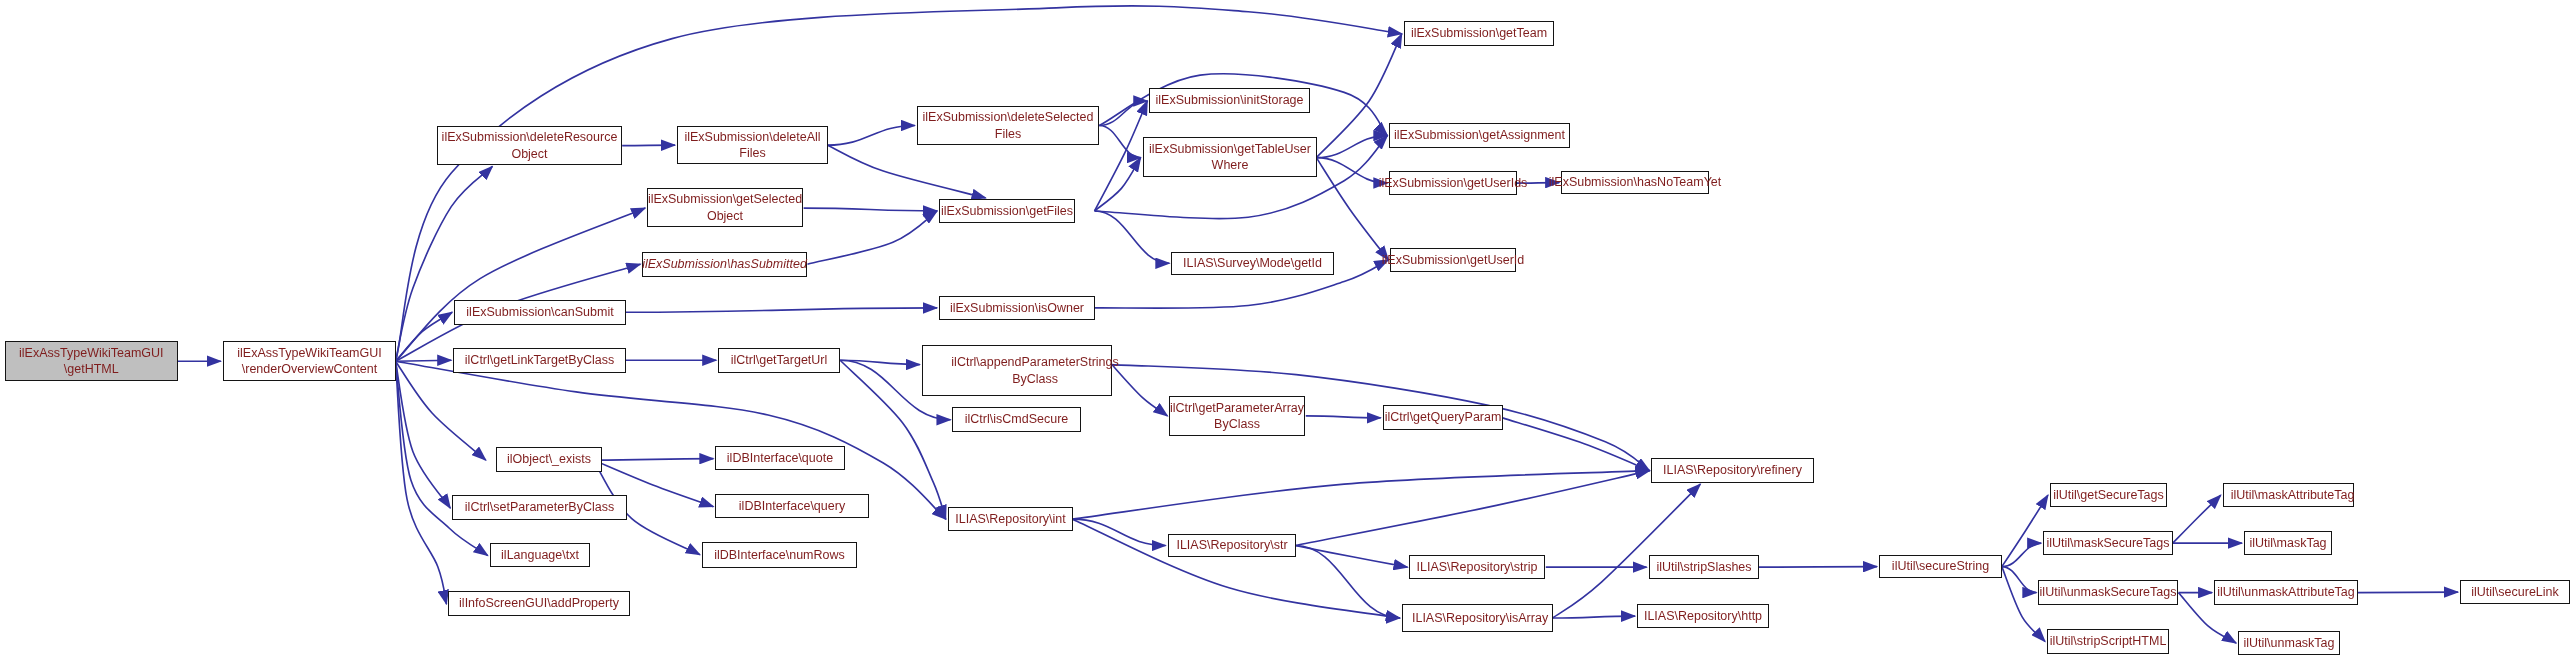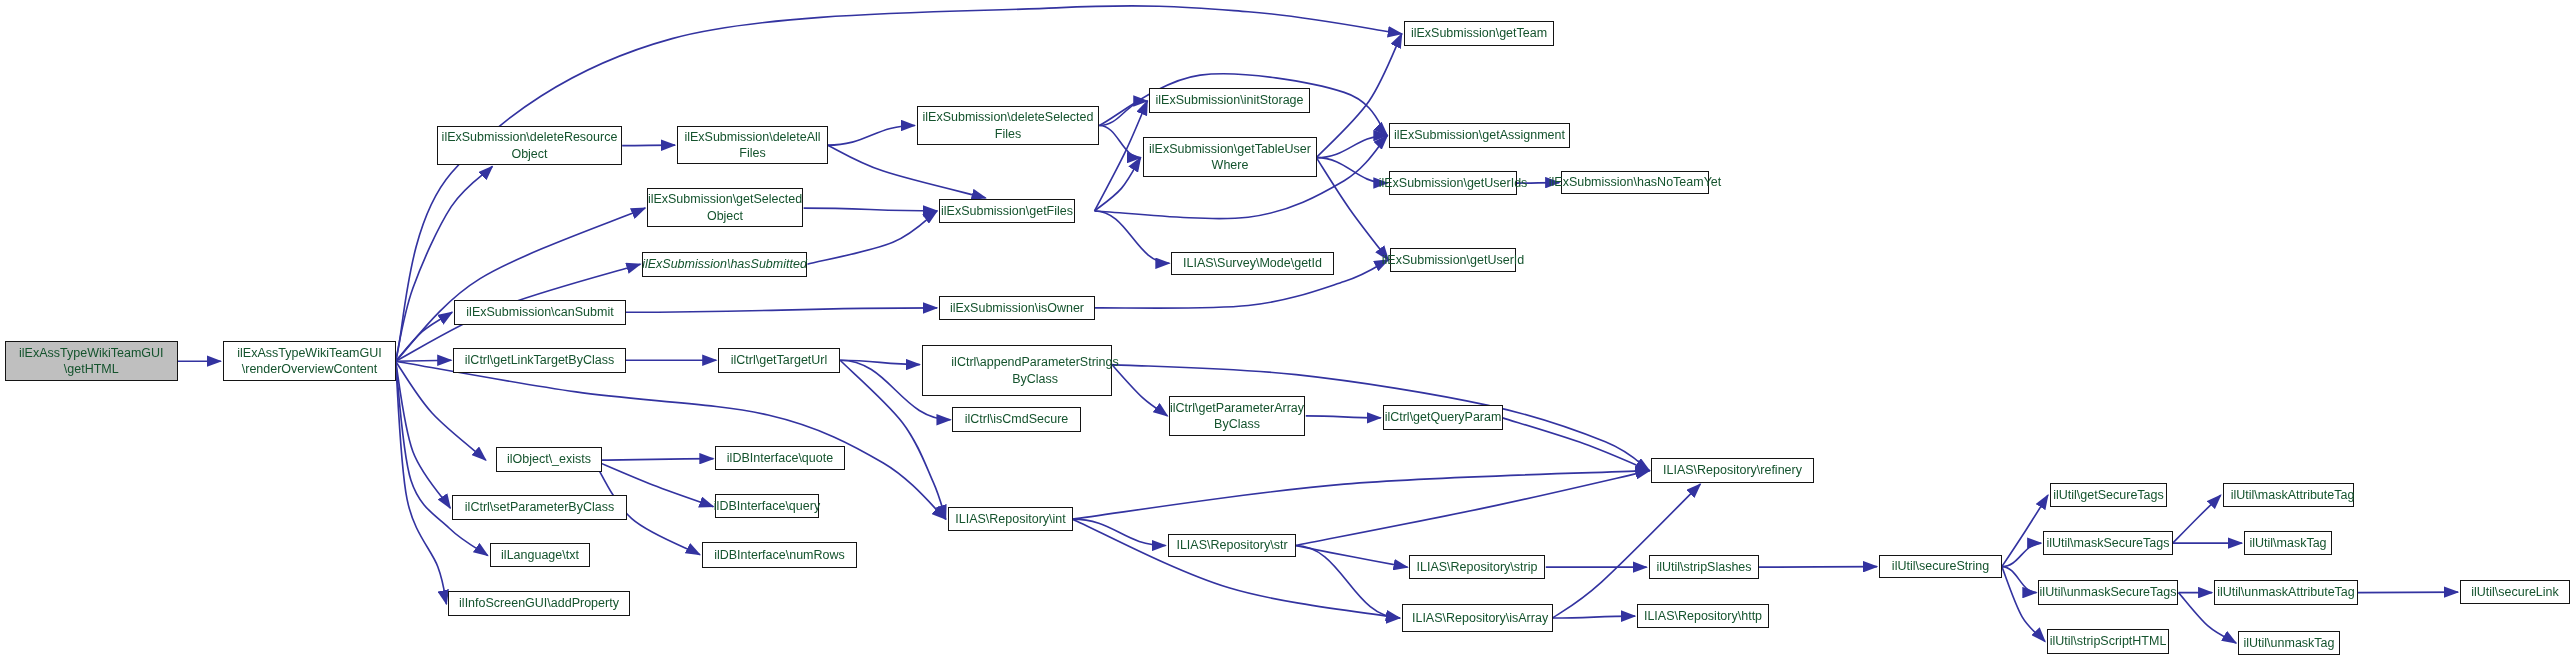--- a/index.html
+++ b/index.html
@@ -1,21 +1,21 @@
 <!DOCTYPE html>
 <html><head>
 <meta charset="utf-8">
 <style>
   html,body{margin:0;padding:0;background:#ffffff;}
   #canvas{position:relative;width:2576px;height:660px;background:#ffffff;overflow:hidden;
           font-family:"Liberation Sans", sans-serif;}
   #edges{position:absolute;left:0;top:0;width:2576px;height:660px;}
   .node{position:absolute;box-sizing:border-box;background:#ffffff;border:1px solid #141414;
         display:flex;align-items:center;justify-content:center;text-align:center;
-        color:#14532d;font-size:12.5px;line-height:1.32;white-space:pre-line;padding:0 2.9px;cursor:pointer;}
+        color:#7f1d1d;font-size:12.5px;line-height:1.32;white-space:pre-line;padding:0 2.9px;cursor:pointer;}
   .node.root{background:#bfbfbf;border-width:1.4px;cursor:default;}
   .edge{fill:none;stroke:#3333a0;stroke-width:1.7px;}
 </style>
 </head>
 <body>
 
 <div id="canvas">
   <svg id="edges" viewBox="0 0 2683 687" xmlns="http://www.w3.org/2000/svg">
     <defs>
       <marker id="arrow" markerUnits="userSpaceOnUse" markerWidth="16" markerHeight="12" viewBox="0 0 12 9" refX="11" refY="4.5" orient="auto">
@@ -115,21 +115,21 @@
       <div class="node" style="left: 1404px; top: 21px; width: 150px; height: 25px;"><span>ilExSubmission\getTeam</span></div>
       <div class="node" style="left: 1389px; top: 123px; width: 181px; height: 25px;"><span>ilExSubmission\getAssignment</span></div>
       <div class="node" style="left: 1389px; top: 171px; width: 128px; height: 24px;"><span>ilExSubmission\getUserIds</span></div>
       <div class="node" style="left: 1561px; top: 171px; width: 148px; height: 23px;"><span>ilExSubmission\hasNoTeamYet</span></div>
       <div class="node" style="left: 1390px; top: 248px; width: 126px; height: 24px;"><span>ilExSubmission\getUserId</span></div>
       <div class="node" style="left: 718px; top: 348px; width: 122px; height: 25px;"><span>ilCtrl\getTargetUrl</span></div>
       <div class="node" style="left: 922px; top: 345px; width: 190px; height: 51px; padding-left: 39px;"><span>ilCtrl\appendParameterStrings
 ByClass</span></div>
       <div class="node" style="left: 952px; top: 407px; width: 129px; height: 25px;"><span>ilCtrl\isCmdSecure</span></div>
       <div class="node" style="left: 715px; top: 446px; width: 130px; height: 24px; align-items: center;"><span>ilDBInterface\quote</span></div>
-      <div class="node" style="left: 715px; top: 494px; width: 104px; height: 24px; align-items: center;"><span>ilDBInterface\query</span></div>
+      <div class="node" style="left: 715px; top: 494px; width: 154px; height: 24px; align-items: center;"><span>ilDBInterface\query</span></div>
       <div class="node" style="left: 702px; top: 542px; width: 155px; height: 26px;"><span>ilDBInterface\numRows</span></div>
       <div class="node" style="left: 1169px; top: 396px; width: 136px; height: 40px;"><span>ilCtrl\getParameterArray
 ByClass</span></div>
       <div class="node" style="left: 1383px; top: 405px; width: 120px; height: 25px;"><span>ilCtrl\getQueryParam</span></div>
       <div class="node" style="left: 1651px; top: 458px; width: 163px; height: 25px;"><span>ILIAS\Repository\refinery</span></div>
       <div class="node" style="left: 948px; top: 507px; width: 125px; height: 24px;"><span>ILIAS\Repository\int</span></div>
       <div class="node" style="left: 1168px; top: 534px; width: 128px; height: 23px;"><span>ILIAS\Repository\str</span></div>
       <div class="node" style="left: 1409px; top: 555px; width: 136px; height: 24px;"><span>ILIAS\Repository\strip</span></div>
       <div class="node" style="left: 1402px; top: 604px; width: 151px; height: 28px; padding-left: 8px;"><span>ILIAS\Repository\isArray</span></div>
       <div class="node" style="left: 1637px; top: 604px; width: 132px; height: 24px;"><span>ILIAS\Repository\http</span></div>

